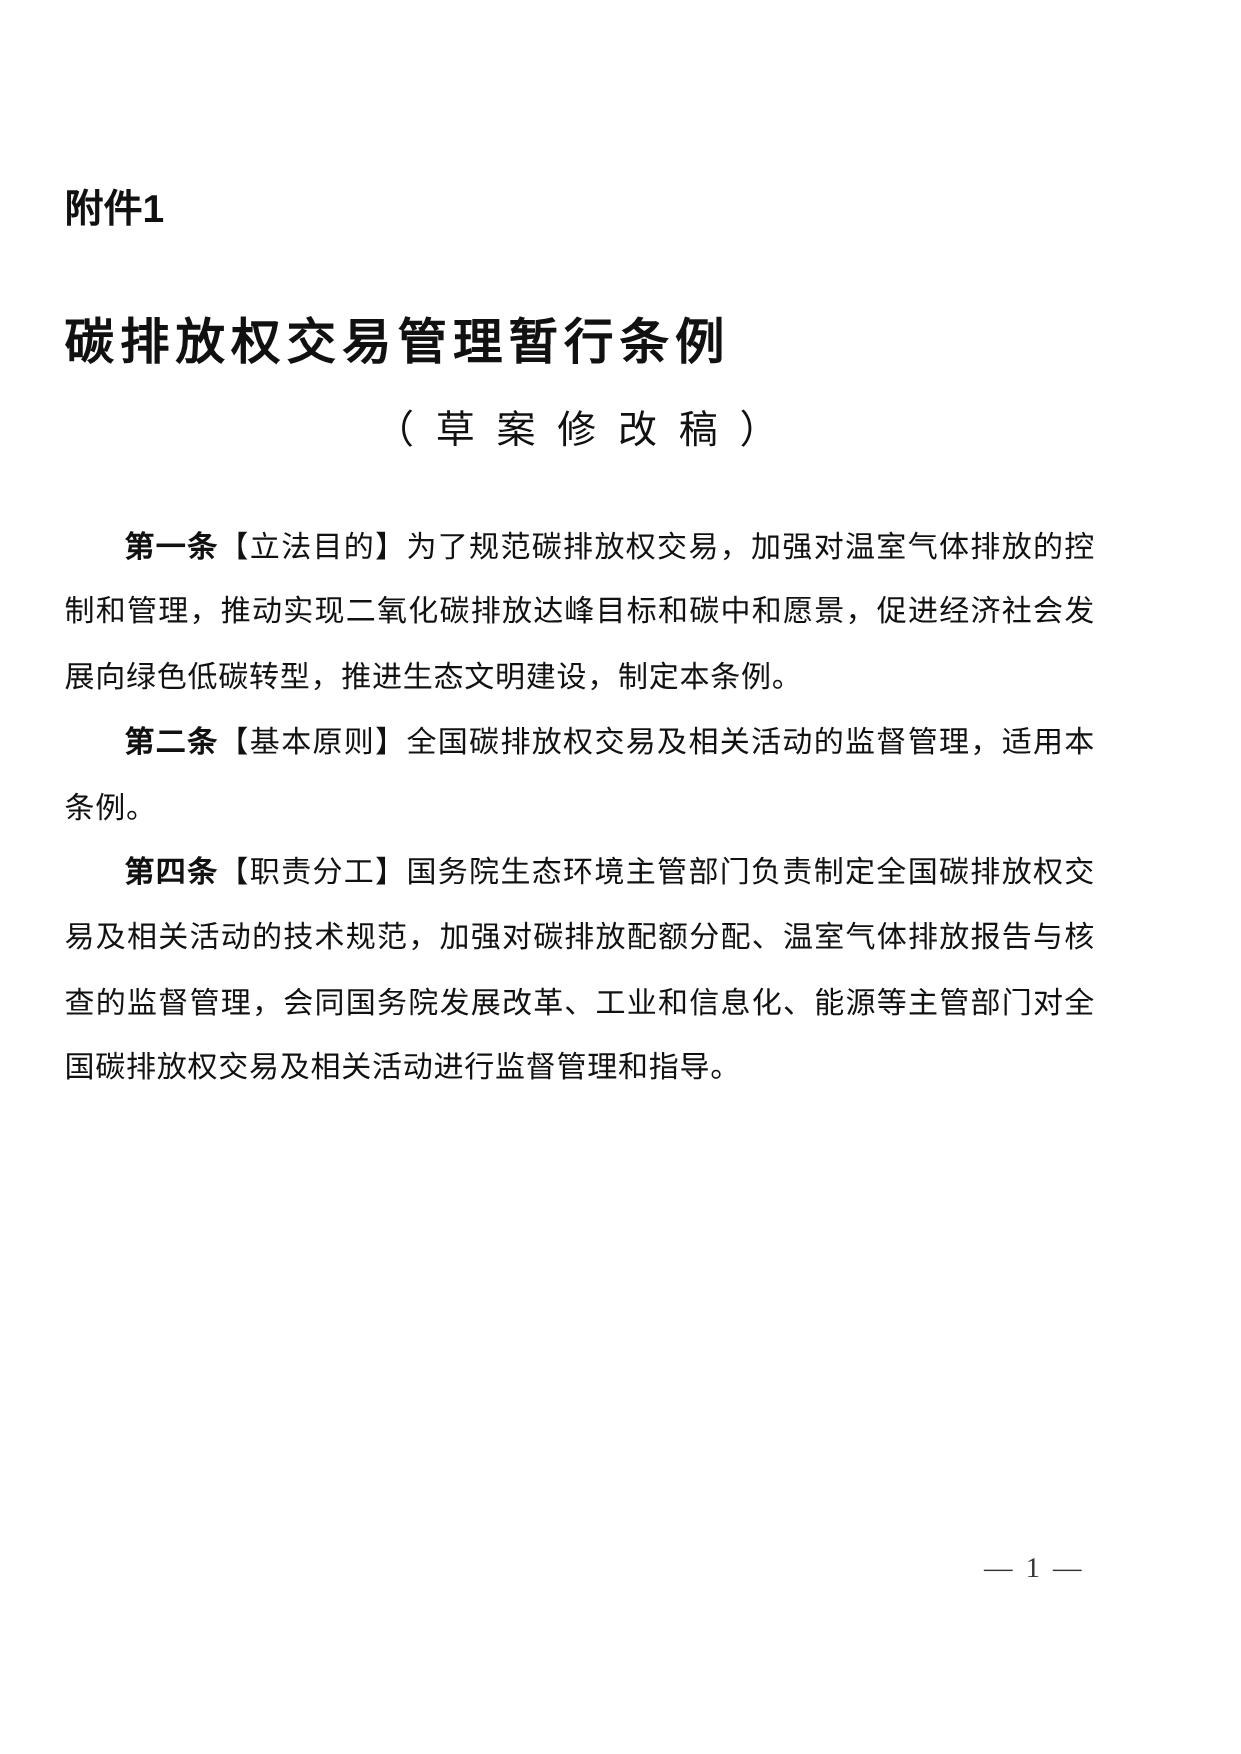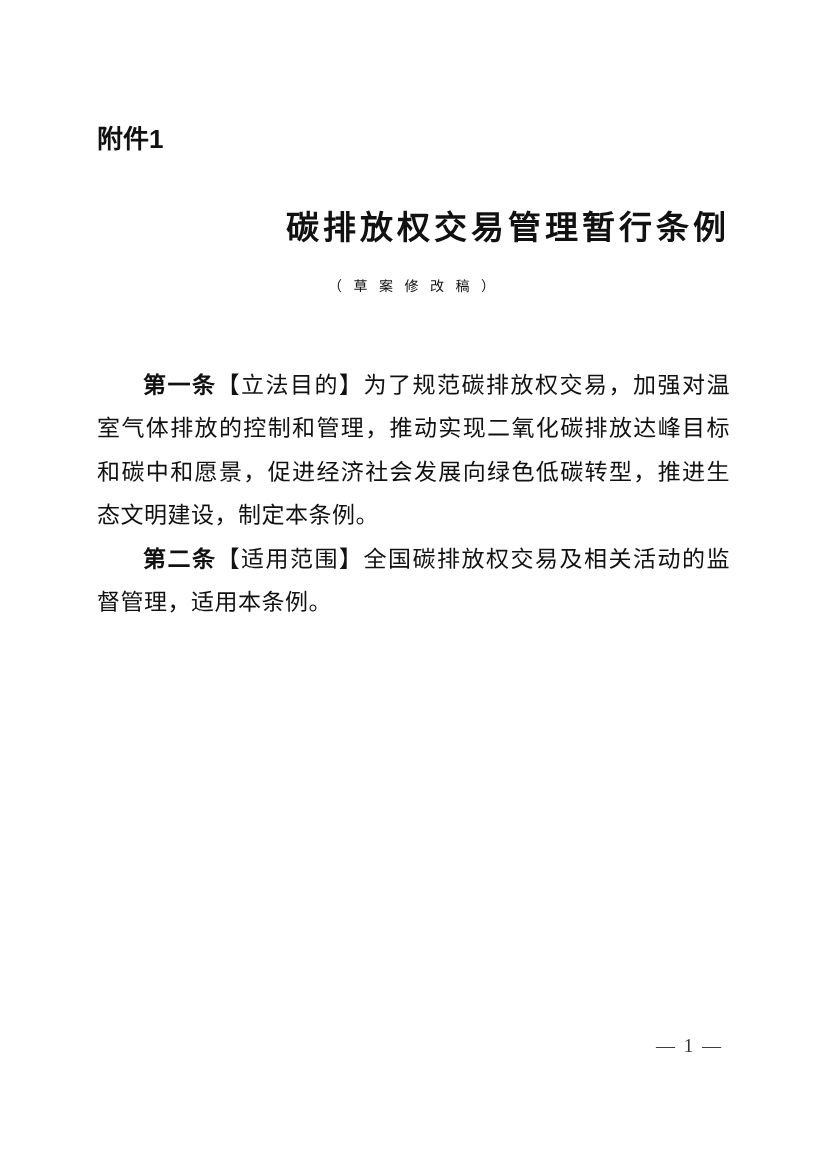--- a/index.html
+++ b/index.html
@@ -7,55 +7,55 @@
     padding: 0;
     background: #ffffff;
   }
   .page {
     position: relative;
     width: 827px;
     height: 1169px;
     margin: 0 auto;
     background: #ffffff;
     box-sizing: border-box;
-    padding: 124px 97px 0 97px;
+    padding: 124px 97px 0 43px;
     overflow: hidden;
     color: #111111;
     font-family: "Liberation Serif", "DejaVu Serif", serif;
   }
   .attachment-label {
     font-family: "Liberation Sans", "DejaVu Sans", sans-serif;
     font-weight: bold;
     font-size: 26px;
     line-height: 30px;
     color: #111111;
   }
   .doc-title {
     margin-top: 54px;
-    text-align: right;
+    text-align: left;
     font-family: "Liberation Sans", "DejaVu Sans", sans-serif;
     font-weight: bold;
     font-size: 33px;
     line-height: 40px;
     letter-spacing: 4px;
     color: #111111;
     white-space: nowrap;
   }
   .doc-subtitle {
     margin-top: 26px;
     text-align: center;
     font-family: "Liberation Serif", "DejaVu Serif", serif;
-    font-size: 14px;
+    font-size: 26px;
     line-height: 26px;
     letter-spacing: 4px;
     color: #111111;
   }
   .doc-body {
-    margin-top: 64px;
-    font-size: 23px;
+    margin-top: 44px;
+    font-size: 20px;
     line-height: 43.4px;
     text-align: justify;
     text-justify: inter-ideograph;
     letter-spacing: 0.5px;
   }
   .doc-body p {
     margin: 0;
     padding: 0;
     text-indent: 2em;
   }
@@ -85,22 +85,23 @@
   <div class="attachment-label">附件1</div>
 
   <h1 class="doc-title">碳排放权交易管理暂行条例</h1>
 
   <div class="doc-subtitle">（ 草 案 修 改 稿 ）</div>
 
   <div class="doc-body">
 
     <p><span class="art-num">第一条</span><span class="art-tag">【立法目的】</span><span>为了规范碳排放权交易，加强对温室气体排放的控制和管理，推动实现二氧化碳排放达峰目标和碳中和愿景，促进经济社会发展向绿色低碳转型，推进生态文明建设，制定本条例。</span></p>
 
-    <p><span class="art-num">第二条</span><span class="art-tag">【适用范围】</span><span>全国碳排放权交易及相关活动的监督管理，适用本条例。</span></p>
+    <p><span class="art-num">第二条</span><span class="art-tag">【基本原则】</span><span>全国碳排放权交易及相关活动的监督管理，适用本条例。</span></p>
 
 
+    <p><span class="art-num">第四条</span><span class="art-tag">【职责分工】</span><span>国务院生态环境主管部门负责制定全国碳排放权交易及相关活动的技术规范，加强对碳排放配额分配、温室气体排放报告与核查的监督管理，会同国务院发展改革、工业和信息化、能源等主管部门对全国碳排放权交易及相关活动进行监督管理和指导。</span></p>
 
 
   </div>
 
   <div class="page-footer">—  1  —</div>
 
 </div>
 
 </body></html>

